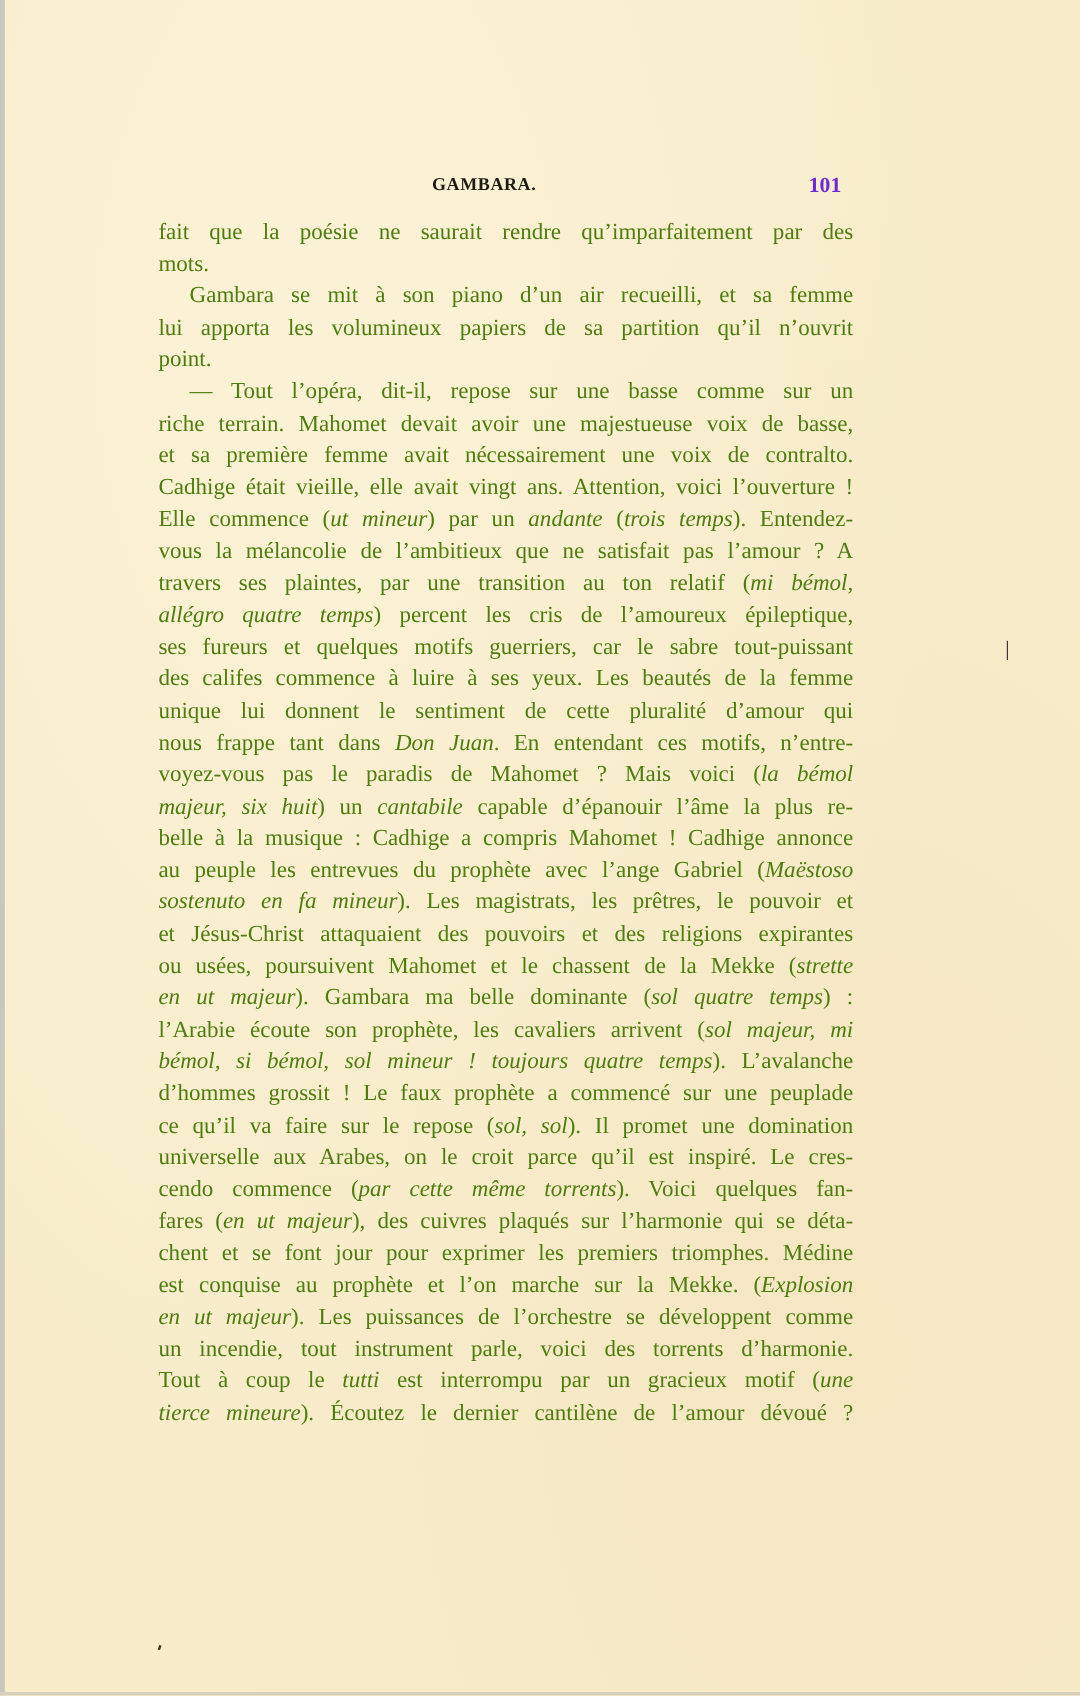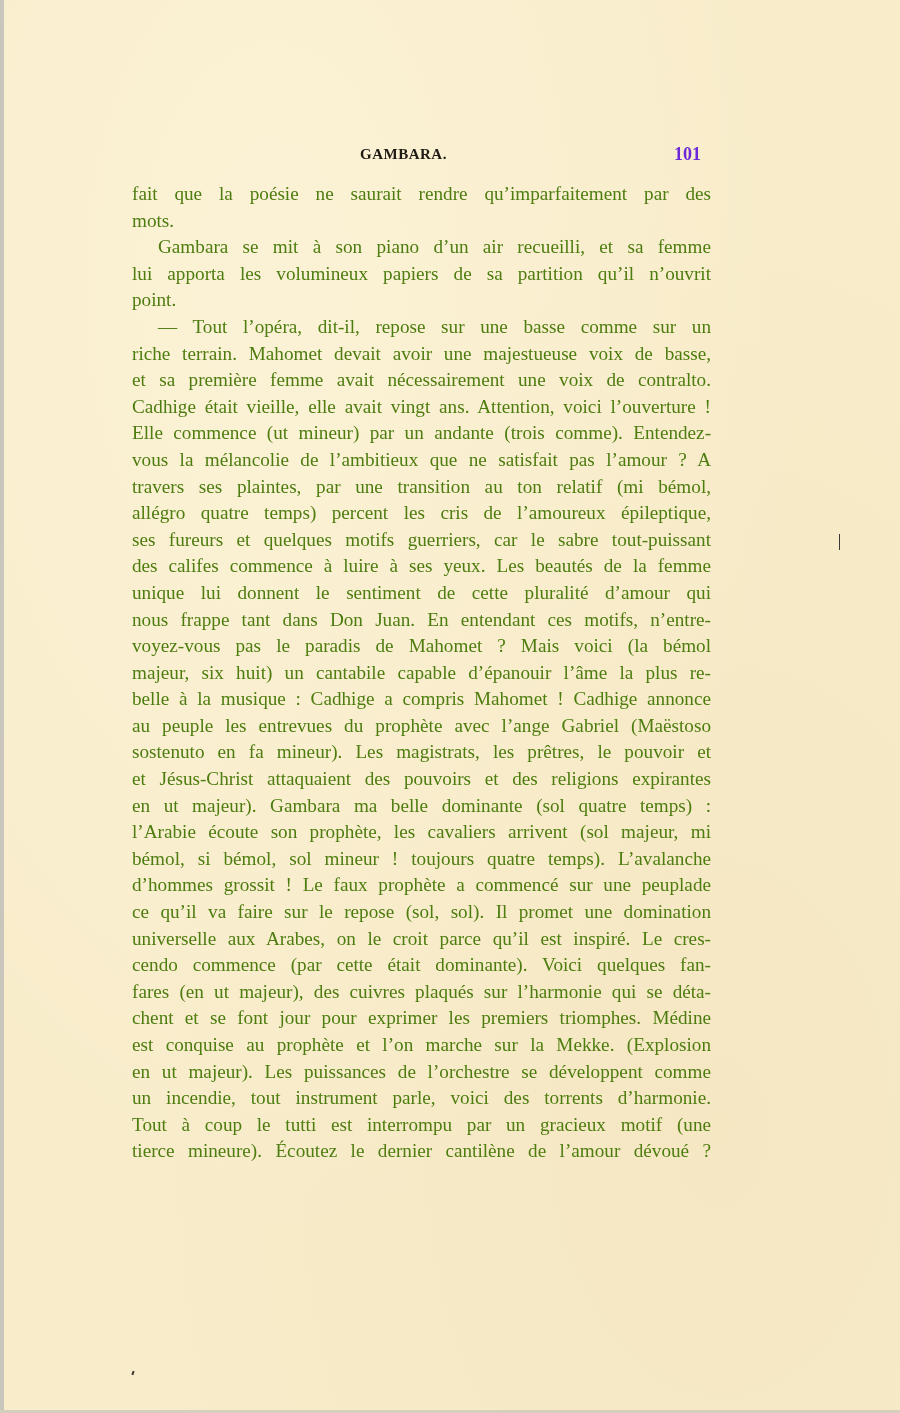--- a/index.html
+++ b/index.html
@@ -29,21 +29,21 @@
     position:absolute; right:0; top:-2px;
     font-size:18px; font-weight:bold; color:#6d28d9;
   }
   .body-text {
     position:absolute; left:132px; top:181px; width:579px;
     font-size:19.2px; line-height:26.6px; color:#4d7c0f;
   }
   .line { display:block; white-space:nowrap; text-align:justify; text-align-last:justify; height:26.6px; }
   .line.last { text-align-last:left; }
   .line.indent { padding-left:26px; }
-  .it { }
+  .it { font-style:italic; }
   .margin-mark { position:absolute; left:839px; top:534px; width:1px; height:16px; background:#3c3a34; }
   .stray-mark { position:absolute; left:132px; top:1371px; width:2px; height:4px; background:#3a342a; transform:rotate(20deg); }
 </style>
 </head>
 <body>
 
 <div class="page"></div>
 <div class="edge-left"></div>
 <div class="edge-bottom"></div>
 
@@ -55,41 +55,42 @@
 <div class="body-text" id="body-text">
     <span class="line"><span>fait que la poésie ne saurait rendre qu’imparfaitement par des</span></span>
     <span class="line last"><span>mots.</span></span>
     <span class="line indent"><span>Gambara se mit à son piano d’un air recueilli, et sa femme</span></span>
     <span class="line"><span>lui apporta les volumineux papiers de sa partition qu’il n’ouvrit</span></span>
     <span class="line last"><span>point.</span></span>
     <span class="line indent"><span>— Tout l’opéra, dit-il, repose sur une basse comme sur un</span></span>
     <span class="line"><span>riche terrain. Mahomet devait avoir une majestueuse voix de basse,</span></span>
     <span class="line"><span>et sa première femme avait nécessairement une voix de contralto.</span></span>
     <span class="line"><span>Cadhige était vieille, elle avait vingt ans. Attention, voici l’ouverture !</span></span>
-    <span class="line"><span>Elle commence (</span><span class="it">ut mineur</span><span>) par un </span><span class="it">andante</span><span> (</span><span class="it">trois comme</span><span>). Entendez-</span></span>
+    <span class="line"><span>Elle commence (</span><span class="it">ut mineur</span><span>) par un </span><span class="it">andante</span><span> (</span><span class="it">trois temps</span><span>). Entendez-</span></span>
     <span class="line"><span>vous la mélancolie de l’ambitieux que ne satisfait pas l’amour ? A</span></span>
     <span class="line"><span>travers ses plaintes, par une transition au ton relatif (</span><span class="it">mi bémol,</span></span>
     <span class="line"><span class="it">allégro quatre temps</span><span>) percent les cris de l’amoureux épileptique,</span></span>
     <span class="line"><span>ses fureurs et quelques motifs guerriers, car le sabre tout-puissant</span></span>
     <span class="line"><span>des califes commence à luire à ses yeux. Les beautés de la femme</span></span>
     <span class="line"><span>unique lui donnent le sentiment de cette pluralité d’amour qui</span></span>
     <span class="line"><span>nous frappe tant dans </span><span class="it">Don Juan</span><span>. En entendant ces motifs, n’entre-</span></span>
     <span class="line"><span>voyez-vous pas le paradis de Mahomet ? Mais voici (</span><span class="it">la bémol</span></span>
     <span class="line"><span class="it">majeur, six huit</span><span>) un </span><span class="it">cantabile</span><span> capable d’épanouir l’âme la plus re-</span></span>
     <span class="line"><span>belle à la musique : Cadhige a compris Mahomet ! Cadhige annonce</span></span>
     <span class="line"><span>au peuple les entrevues du prophète avec l’ange Gabriel (</span><span class="it">Maëstoso</span></span>
     <span class="line"><span class="it">sostenuto en fa mineur</span><span>). Les magistrats, les prêtres, le pouvoir et</span></span>
     <span class="line"><span>et Jésus-Christ attaquaient des pouvoirs et des religions expirantes</span></span>
+    <span class="line"><span>ou usées, poursuivent Mahomet et le chassent de la Mekke (</span><span class="it">strette</span></span>
     <span class="line"><span class="it">en ut majeur</span><span>). Gambara ma belle dominante (</span><span class="it">sol quatre temps</span><span>) :</span></span>
     <span class="line"><span>l’Arabie écoute son prophète, les cavaliers arrivent (</span><span class="it">sol majeur, mi</span></span>
     <span class="line"><span class="it">bémol, si bémol, sol mineur ! toujours quatre temps</span><span>). L’avalanche</span></span>
     <span class="line"><span>d’hommes grossit ! Le faux prophète a commencé sur une peuplade</span></span>
     <span class="line"><span>ce qu’il va faire sur le repose (</span><span class="it">sol, sol</span><span>). Il promet une domination</span></span>
     <span class="line"><span>universelle aux Arabes, on le croit parce qu’il est inspiré. Le cres-</span></span>
-    <span class="line"><span>cendo commence (</span><span class="it">par cette était dominante</span><span>). Voici quelques fan-</span></span>
+    <span class="line"><span>cendo commence (</span><span class="it">par cette même torrents</span><span>). Voici quelques fan-</span></span>
     <span class="line"><span>fares (</span><span class="it">en ut majeur</span><span>), des cuivres plaqués sur l’harmonie qui se déta-</span></span>
     <span class="line"><span>chent et se font jour pour exprimer les premiers triomphes. Médine</span></span>
     <span class="line"><span>est conquise au prophète et l’on marche sur la Mekke. (</span><span class="it">Explosion</span></span>
     <span class="line"><span class="it">en ut majeur</span><span>). Les puissances de l’orchestre se développent comme</span></span>
     <span class="line"><span>un incendie, tout instrument parle, voici des torrents d’harmonie.</span></span>
     <span class="line"><span>Tout à coup le </span><span class="it">tutti</span><span> est interrompu par un gracieux motif (</span><span class="it">une</span></span>
     <span class="line"><span class="it">tierce mineure</span><span>). Écoutez le dernier cantilène de l’amour dévoué ?</span></span>
   </div>
 
 <div class="margin-mark"></div>

